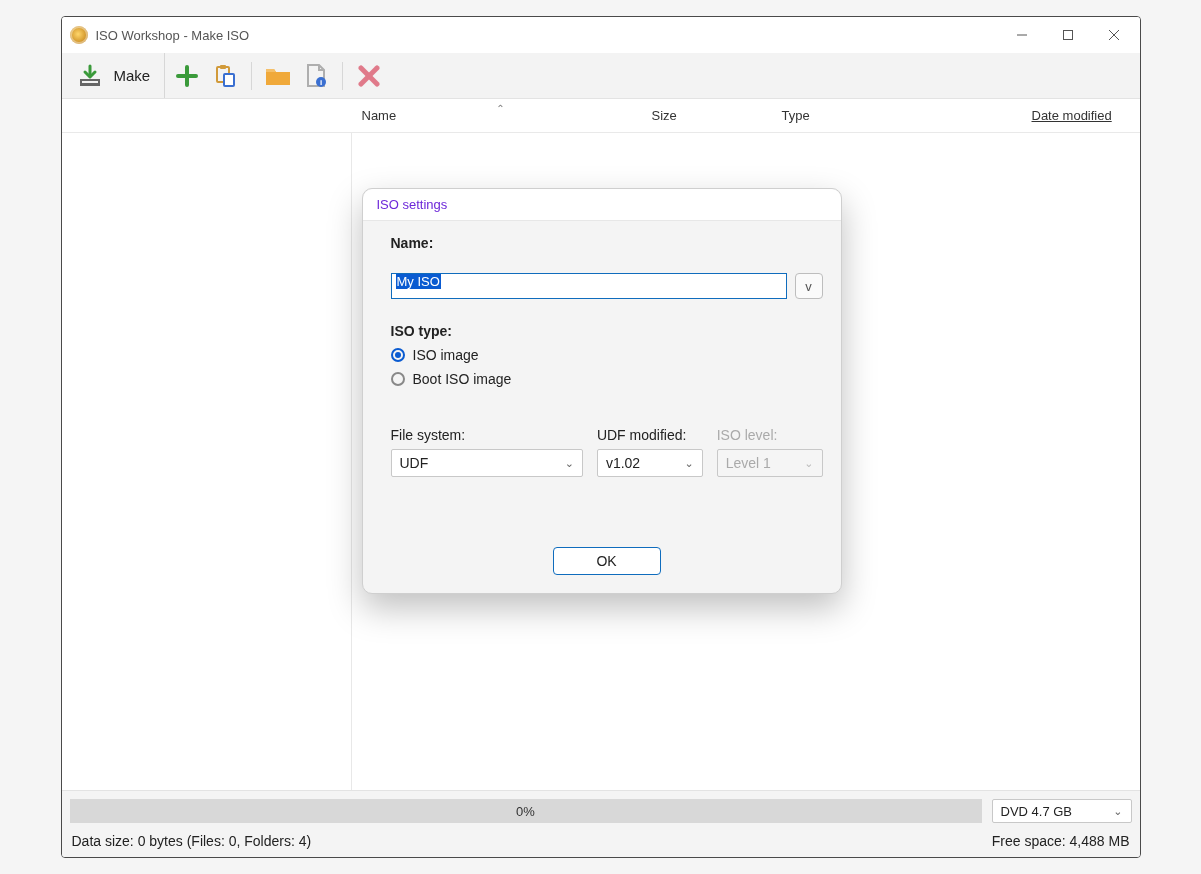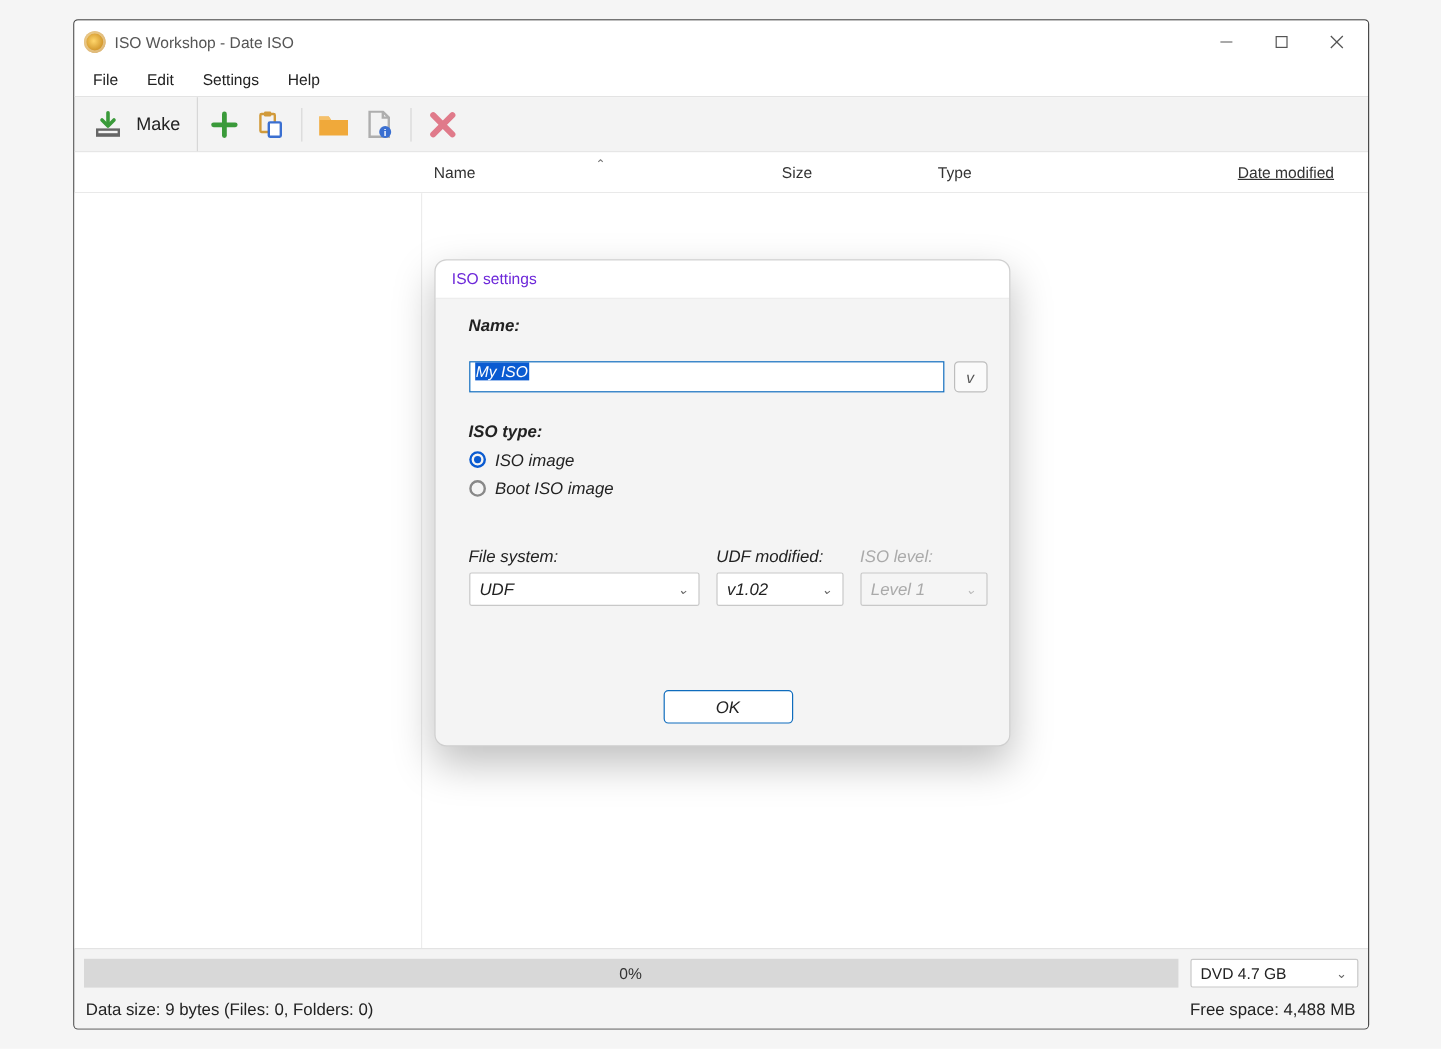--- a/index.html
+++ b/index.html
@@ -128,21 +128,20 @@
     background:#ffffff;
     padding: 8px 14px;
     font-size:13px;
     color:#6d28d9;
     border-bottom:1px solid #e7e7e7;
     border-top-left-radius:10px;
     border-top-right-radius:10px;
   }
   .dialog-body {
     padding: 14px 18px 18px 28px;
-    font-style: italic;
   }
   .label { font-weight:600; font-size:14px; color:#222; }
   .name-row { display:flex; gap:8px; margin-top:22px; align-items:flex-end; }
   .name-input {
     flex:1;
     height:26px;
     border:1px solid #0f6cbd;
     background:#fff;
     padding:0 4px;
     font-size:13px;
@@ -231,21 +230,21 @@
   }
 </style>
 </head>
 <body>
 
 <div class="window">
 
   <div class="titlebar">
     <div class="titlebar-left">
       <div class="app-icon"></div>
-      <div>ISO Workshop - Date ISO</div>
+      <div>ISO Workshop - Make ISO</div>
     </div>
     <div class="win-controls">
       <div class="win-btn">
         <svg viewBox="0 0 12 12">
             <line x1="1" y1="6" x2="11" y2="6" stroke="#555" stroke-width="1"></line>
           </svg>
       </div>
       <div class="win-btn">
         <svg viewBox="0 0 12 12">
             <rect x="1.5" y="1.5" width="9" height="9" fill="none" stroke="#555" stroke-width="1"></rect>
@@ -253,26 +252,20 @@
       </div>
       <div class="win-btn">
         <svg viewBox="0 0 12 12">
             <line x1="1" y1="1" x2="11" y2="11" stroke="#555" stroke-width="1"></line>
             <line x1="11" y1="1" x2="1" y2="11" stroke="#555" stroke-width="1"></line>
           </svg>
       </div>
     </div>
   </div>
 
-  <div class="menubar">
-    <div class="menu-item">File</div>
-    <div class="menu-item">Edit</div>
-    <div class="menu-item">Settings</div>
-    <div class="menu-item">Help</div>
-  </div>
 
   <div class="toolbar">
     <div class="make-btn">
       <span class="tool-icon-wrap">
         <svg width="24" height="24" viewBox="0 0 24 24">
           <path d="M12 2 L12 12" stroke="#3a9a3a" stroke-width="3" stroke-linecap="round"></path>
           <path d="M7 8 L12 13 L17 8" fill="none" stroke="#3a9a3a" stroke-width="3" stroke-linecap="round" stroke-linejoin="round"></path>
           <rect x="3" y="16" width="18" height="5" fill="none" stroke="#666" stroke-width="2"></rect>
           <rect x="3" y="19" width="18" height="2" fill="#666"></rect>
         </svg>
@@ -388,18 +381,18 @@
     <div class="prog-row">
       <div class="progress">
         <span>0%</span>
       </div>
       <div class="disc-picker">
         <span>DVD 4.7 GB</span>
         <span class="chev">⌄</span>
       </div>
     </div>
     <div class="info-row">
-      <div>Data size: 9 bytes (Files: 0, Folders: 0)</div>
+      <div>Data size: 0 bytes (Files: 0, Folders: 4)</div>
       <div>Free space: 4,488 MB</div>
     </div>
   </div>
 
 </div>
 
 </body></html>

